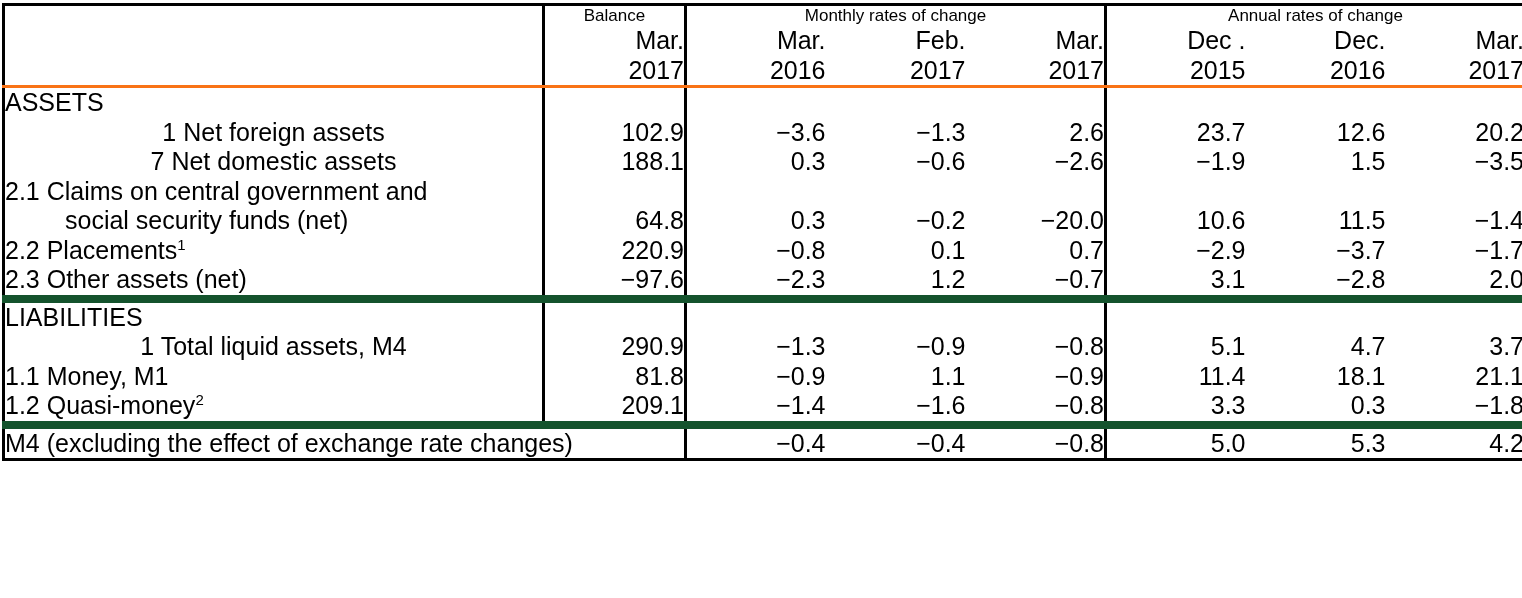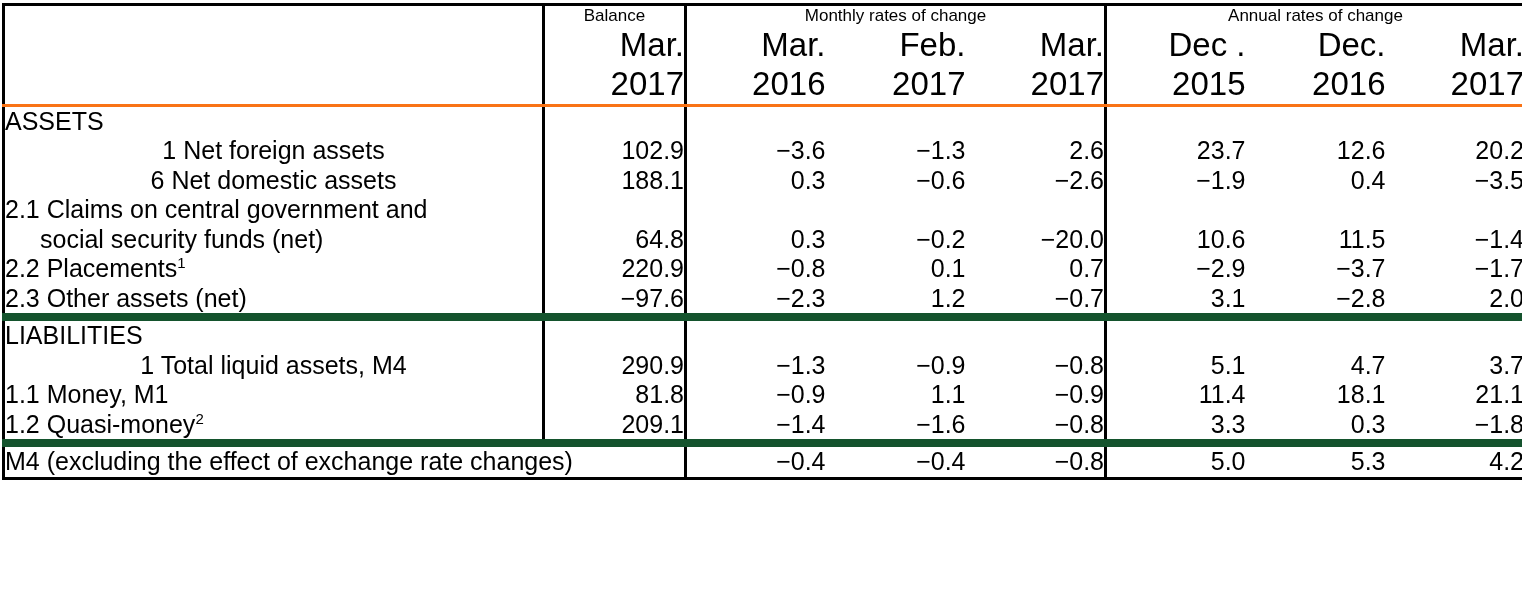--- a/index.html
+++ b/index.html
@@ -57,27 +57,27 @@
     white-space: nowrap;
   }
   .hdr-span {
     text-align: center;
     padding-bottom: 4px;
     font-size: 17px;
   }
   .hdr-sub {
     text-align: right;
     padding-right: 12px;
-    font-size: 33px;
+    font-size: 25px;
   }
   .cellpad { padding-top: 8px; padding-bottom: 8px; }
   .indent1 { padding-left: 8px; text-align: center; }
   .indent2 { padding-left: 38px; }
   .wrapline { display: block; }
-  .wrapline.second { padding-left: 35px; }
+  .wrapline.second { padding-left: 60px; }
   sup {
     font-size: 15px;
     vertical-align: super;
     line-height: 0;
   }
 </style>
 </head>
 <body>
 
 <div class="sheet">
@@ -138,27 +138,27 @@
         <td class="num sep-left">102.9</td>
         <td class="num sep-left">−3.6</td>
         <td class="num">−1.3</td>
         <td class="num">2.6</td>
         <td class="num sep-left">23.7</td>
         <td class="num">12.6</td>
         <td class="num">20.2</td>
       </tr>
 
       <tr>
-        <td class="lbl cellpad indent1">6 Net domestic assets</td>
+        <td class="lbl cellpad indent1">7 Net domestic assets</td>
         <td class="num sep-left">188.1</td>
         <td class="num sep-left">0.3</td>
         <td class="num">−0.6</td>
         <td class="num">−2.6</td>
         <td class="num sep-left">−1.9</td>
-        <td class="num">0.4</td>
+        <td class="num">1.5</td>
         <td class="num">−3.5</td>
       </tr>
 
       <tr>
         <td class="lbl cellpad indent2">
           <span class="wrapline">2.1 Claims on central government and</span>
           <span class="wrapline second">social security funds (net)</span>
         </td>
         <td class="num sep-left">64.8</td>
         <td class="num sep-left">0.3</td>

